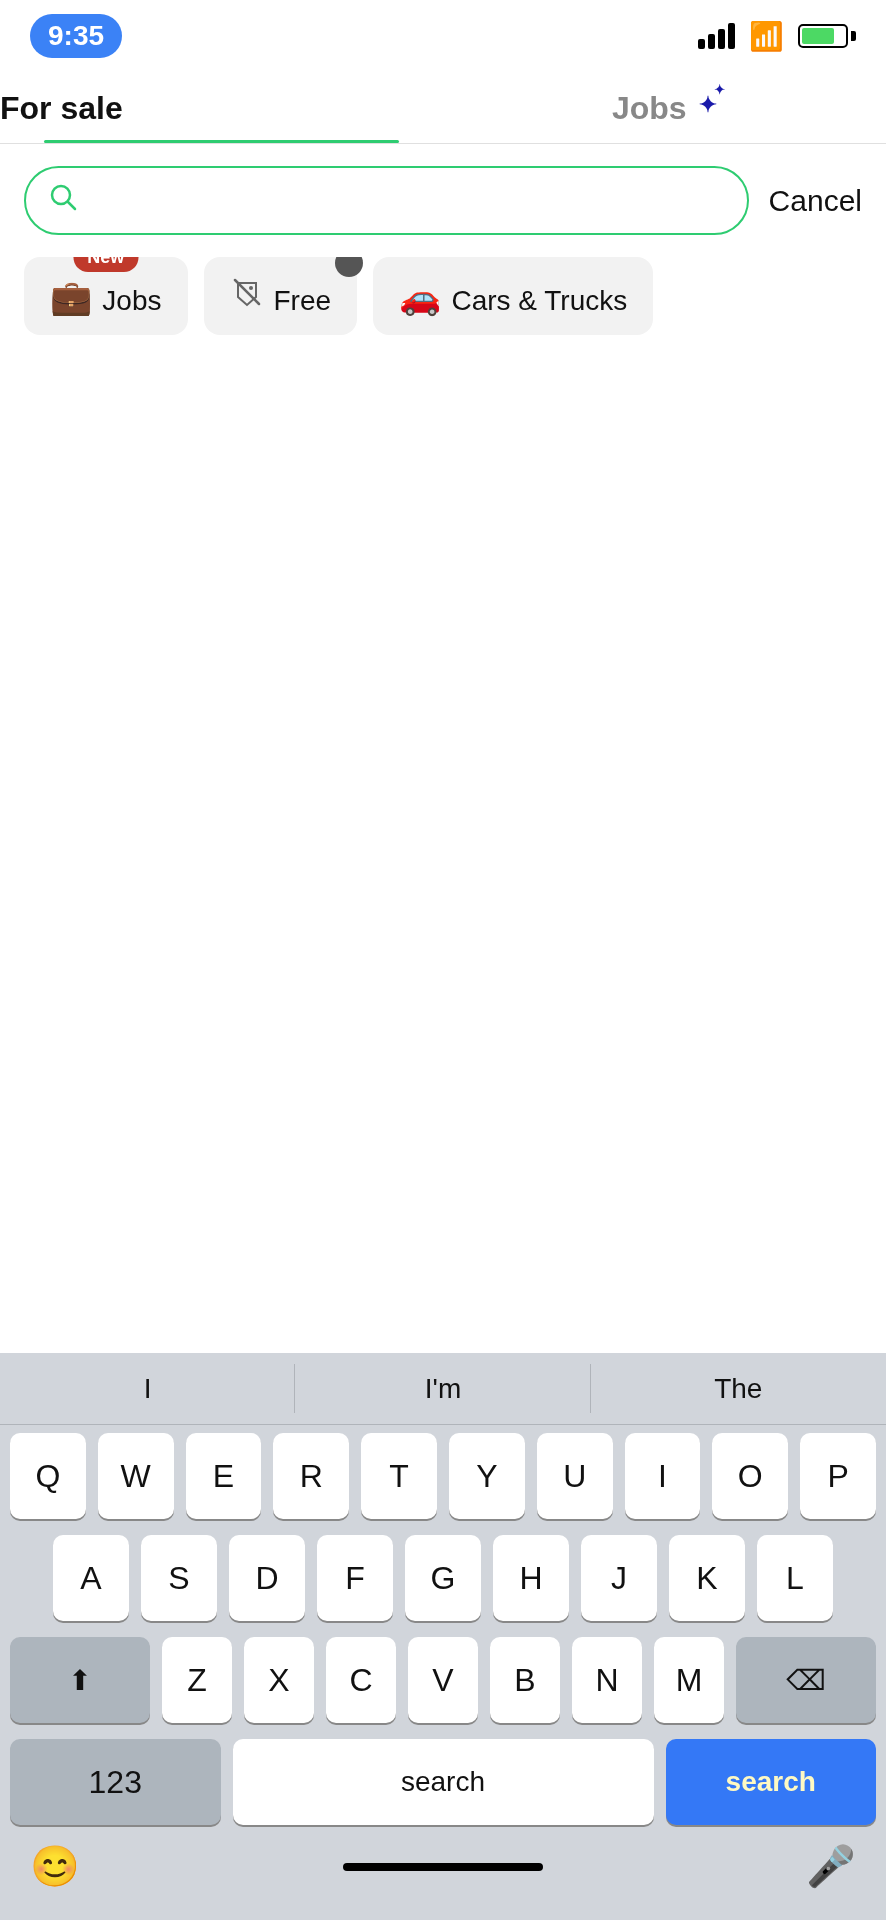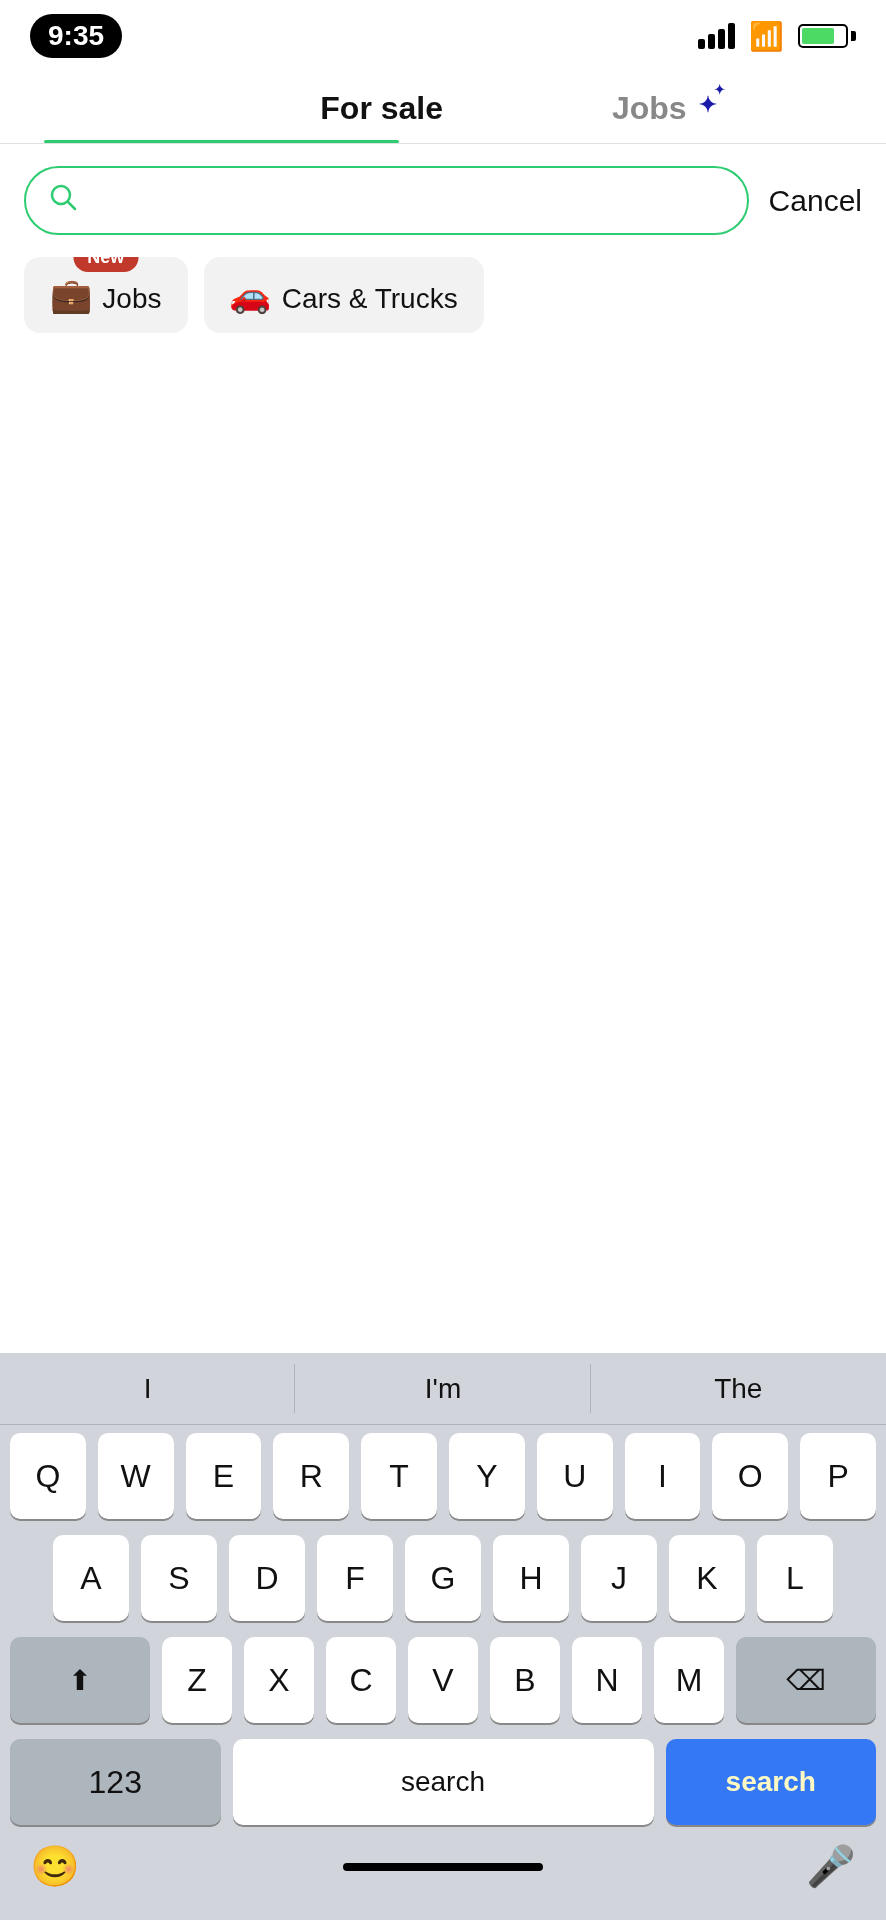--- a/index.html
+++ b/index.html
@@ -14,21 +14,21 @@
 
     
     .status-bar {
       display: flex;
       justify-content: space-between;
       align-items: center;
       padding: 14px 30px 10px 30px;
       background: #fff;
     }
     .status-time {
-      background: #000000;
+      background: #3b82f6;
       color: #fff;
       font-weight: 700;
       font-size: 28px;
       padding: 6px 18px;
       border-radius: 30px;
     }
     .status-icons {
       display: flex;
       align-items: center;
       gap: 14px;
@@ -79,21 +79,21 @@
     }
 
     
     .tab-bar {
       display: flex;
       border-bottom: 1px solid #e0e0e0;
       background: #fff;
     }
     .tab-item {
       flex: 1;
-      text-align: right;
+      text-align: left;
       padding: 22px 0 16px;
       font-size: 32px;
       font-weight: 600;
       color: #888;
       position: relative;
       cursor: pointer;
     }
     .tab-item.active {
       color: #111;
     }
@@ -364,20 +364,32 @@
   </div>
   <button class="cancel-btn">Cancel</button>
 </div>
 
 <div class="categories">
   <div class="category-pill">
     <div class="badge-new">New</div>
     <span class="pill-icon">💼</span>
     <span class="pill-label">Jobs</span>
   </div>
+  <div class="category-pill" style="position:relative;">
+    <div class="badge-dot"></div>
+    <span class="pill-icon">
+      
+      <svg width="34" height="34" viewBox="0 0 34 34" fill="none">
+        <path d="M5 5 L29 29" stroke="#666" stroke-width="2.5" stroke-linecap="round"></path>
+        <path d="M8 8 L26 8 L26 22 L17 30 L8 22 Z" stroke="#666" stroke-width="2" fill="none"></path>
+        <circle cx="21" cy="13" r="2" fill="#666"></circle>
+      </svg>
+    </span>
+    <span class="pill-label">Free</span>
+  </div>
   <div class="category-pill">
     <span class="pill-icon">🚗</span>
     <span class="pill-label">Cars &amp; Trucks</span>
   </div>
 </div>
 
 <div class="content-area"></div>
 
 <div class="keyboard">
 

